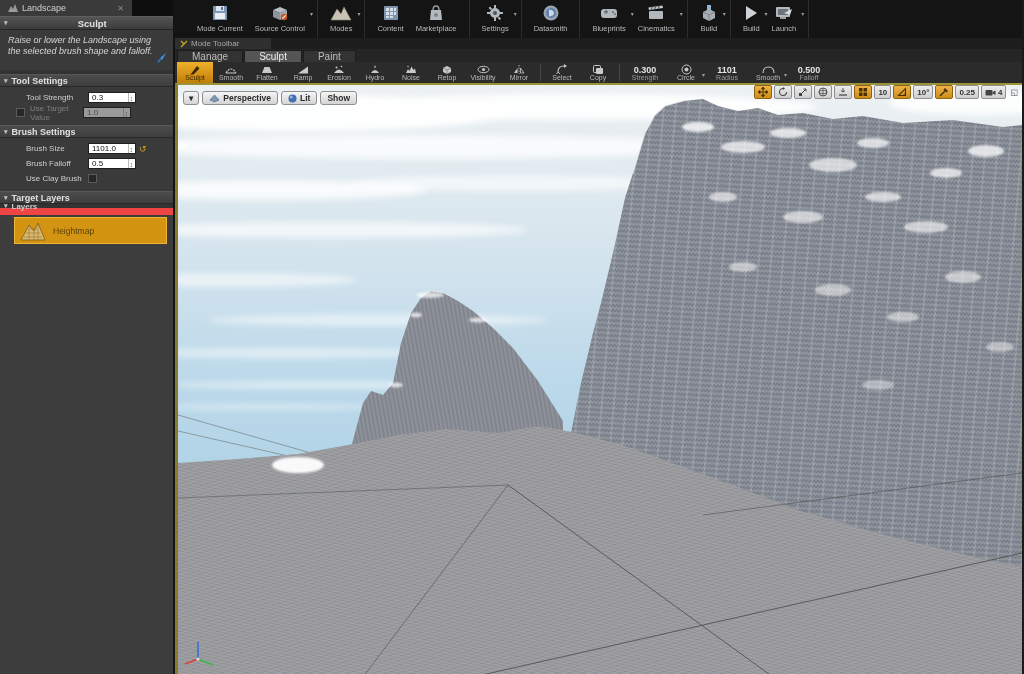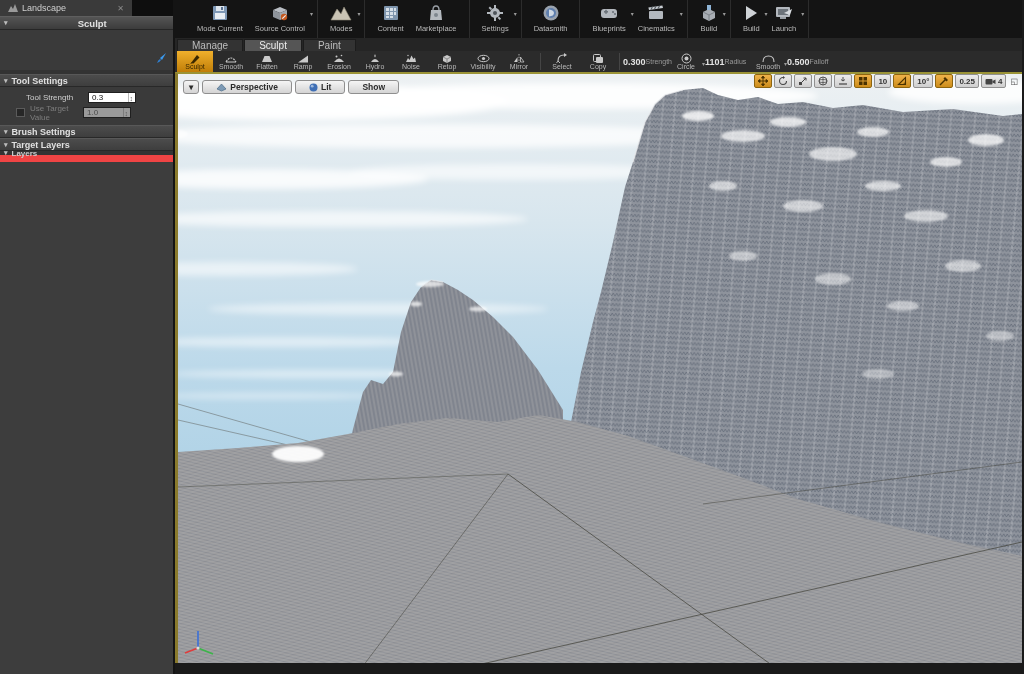--- a/index.html
+++ b/index.html
@@ -63,34 +63,34 @@
     color:#bdbdbd; background:#333; border:1px solid #1c1c1c; border-bottom:none; }
   .mtab.active { background:#555; color:#eee; }
 
   .tool-row { height:21px; background:#2b2b2b; display:flex; align-items:center; padding-left:2px; }
   .tool { width:36px; display:flex; flex-direction:column; align-items:center; justify-content:center; height:21px; }
   .tool .tname { font-size:7px; color:#b9b9b9; margin-top:-1px; white-space:nowrap; }
   .tool.active { background:linear-gradient(#f0b02c,#c07e08); }
   .tool.active .tname { color:#3a2800; }
   .tool svg { display:block; }
   .tr-sep { width:1px; height:17px; background:#454545; margin:0 3px; }
-  .setting-pair { display:flex; flex-direction:row; align-items:center; width:44px; }
+  .setting-pair { display:flex; flex-direction:column; align-items:center; width:44px; }
   .setting-pair .sval { color:#e4e4e4; font-size:9px; font-weight:bold; }
   .setting-pair .slab { color:#9a9a9a; font-size:7px; margin-top:-1px; }
   .shape-btn { display:flex; flex-direction:column; align-items:center; width:38px; position:relative; }
   .shape-btn .slab { color:#b9b9b9; font-size:7px; margin-top:-1px; }
   .shape-dd { position:absolute; right:0px; top:7px; color:#9a9a9a; font-size:6px; }
 
   
   .viewport { position:relative; width:847px; height:591px;
     border-top:2px solid #9b9437; border-left:3px solid #8a7a2c; background:#b9d6e8; }
   .viewport svg.scene { position:absolute; left:0; top:0; }
 
   .vp-topleft { position:absolute; left:5px; top:6px; display:flex; gap:3px; align-items:center; }
-  .vp-pill { height:14px; display:flex; align-items:center; gap:3px; padding:0 13px;
+  .vp-pill { height:14px; display:flex; align-items:center; gap:3px; padding:0 6px;
     background:linear-gradient(#f5f5f5,#d4d4d4); border:1px solid #8f8f8f; border-radius:3px;
     color:#2b2b2b; font-size:8.5px; font-weight:bold; }
   .vp-pill.small { padding:0 5px; }
 
   .vp-topright { position:absolute; right:4px; top:0; display:flex; gap:2px; align-items:center; }
   .vp-tool { height:14px; min-width:16px; display:flex; align-items:center; justify-content:center;
     background:linear-gradient(#ececec,#cfcfcf); border:1px solid #909090; border-radius:2px;
     font-size:8px; color:#333; padding:0 3px; }
   .vp-tool.orange { background:linear-gradient(#eeb24a,#cd8d1b); border-color:#8d6510; }
   .vp-tool.num { font-weight:bold; }
@@ -111,20 +111,21 @@
         <span class="tabclose">✕</span>
       </div>
     </div>
 
     <div class="sculpt-header">
       <span class="tri">▾</span>
       <span class="title">Sculpt</span>
     </div>
 
     <div class="desc-box">
+      <span>Raise or lower the Landscape using the selected brush shape and falloff.</span>
       <span class="brushicon">
         <svg width="11" height="11" viewBox="0 0 11 11">
             <path d="M10,0 L4,5 L6,7 Z" fill="#3b9af0"></path>
             <path d="M4,6 Q2,7 1,10 Q4,9 5,7 Z" fill="#2f7fd0"></path>
           </svg>
       </span>
     </div>
 
     <div class="section-header">
       <span class="tri">▾</span>
@@ -145,28 +146,56 @@
           <span class="val" style="border-color:#7c7c7c;">1.0</span>
           <span class="spin">↕</span>
         </span>
       </div>
     </div>
 
     <div class="section-header">
       <span class="tri">▾</span>
       <span>Brush Settings</span>
     </div>
+    <div class="prop-rows">
+      <div class="prop-row">
+        <span class="plabel">Brush Size</span>
+        <span class="spinbox">
+          <span class="val">1101.0</span>
+          <span class="spin">↕</span>
+        </span>
+        <span class="reset-arrow">↺</span>
+      </div>
+      <div class="prop-row">
+        <span class="plabel">Brush Falloff</span>
+        <span class="spinbox">
+          <span class="val">0.5</span>
+          <span class="spin">↕</span>
+        </span>
+      </div>
+      <div class="prop-row">
+        <span class="plabel">Use Clay Brush</span>
+        <span class="checkbox"></span>
+      </div>
+    </div>
 
     <div class="section-header">
       <span class="tri">▾</span>
       <span>Target Layers</span>
     </div>
     <div class="layers-subheader">
       <span class="tri">▾</span>
       <span>Layers</span>
+    </div>
+    <div class="layer-item">
+      <svg width="26" height="20" viewBox="0 0 26 20">
+        <path d="M1,19 L9,4 L14,10 L18,2 L25,19 Z" fill="#d8b86a" stroke="#7a5c20" stroke-width="0.8"></path>
+        <path d="M4,16 L22,16 M6,12 L20,12 M9,8 L17,8 M9,4 L9,19 M14,10 L14,19 M18,2 L18,19" stroke="#8a6a30" stroke-width="0.5" fill="none"></path>
+      </svg>
+      <span class="lname">Heightmap</span>
     </div>
     <div class="panel-rest"></div>
   </div>
 
   <div class="right-side">
 
     <div class="main-toolbar">
       <div class="tb-group">
         <div class="tb-btn">
           <span class="ticon">
@@ -328,20 +357,28 @@
                 <path d="M10,9 L18,5 L16,11 Z" fill="#d8dce0"></path>
                 <rect x="6" y="13" width="6" height="2" fill="#9aa0a6"></rect>
               </svg>
           </span>
           <span class="tlabel">Launch</span>
           <span class="tb-dd">▾</span>
         </div>
       </div>
     </div>
 
+    <div class="modebar-strip">
+      <div class="modebar-tab">
+        <svg width="8" height="8" viewBox="0 0 8 8">
+            <path d="M1,7 L7,1 M1,1 L4,4" stroke="#c9a22c" stroke-width="1.4" fill="none"></path>
+          </svg>
+        <span>Mode Toolbar</span>
+      </div>
+    </div>
 
     <div class="tabs-row">
       <div class="mtab">
           <span>Manage</span>
         </div>
       <div class="mtab active">
           <span>Sculpt</span>
         </div>
       <div class="mtab">
           <span>Paint</span>

